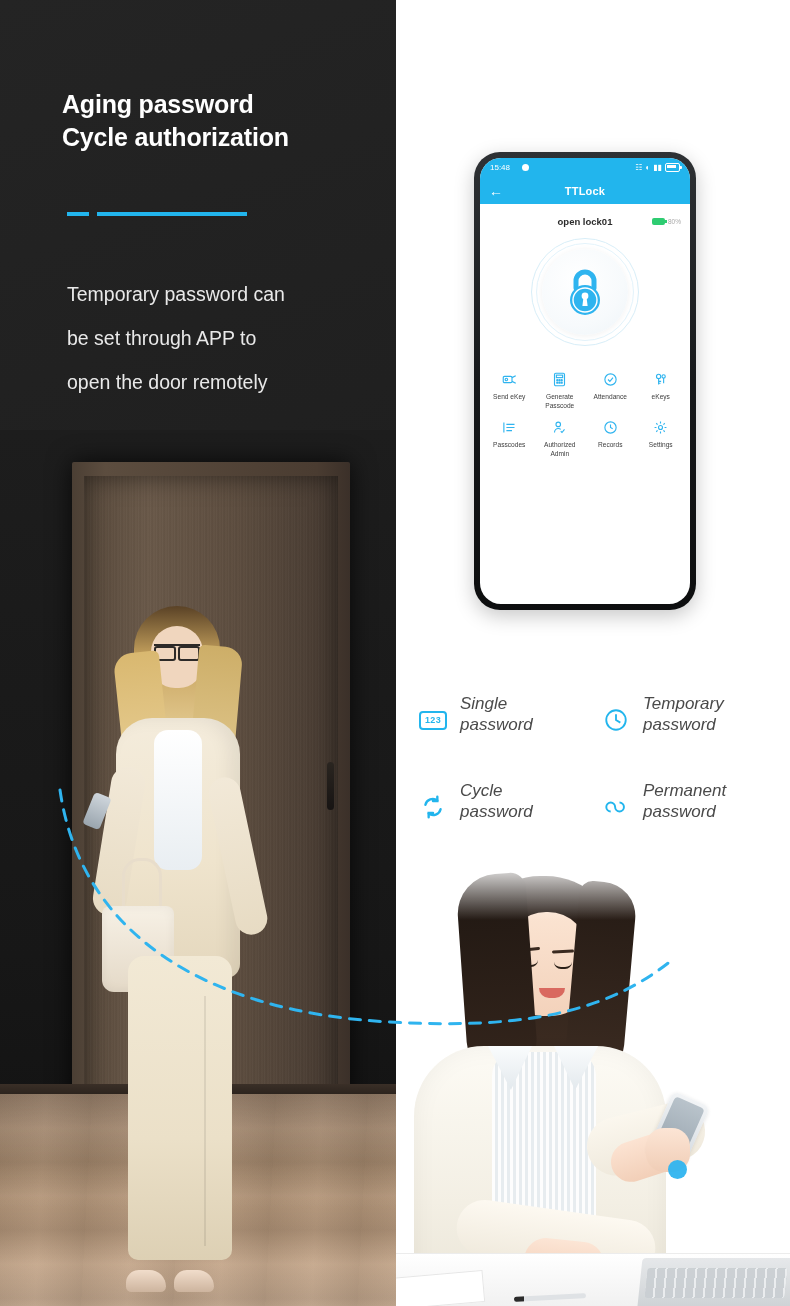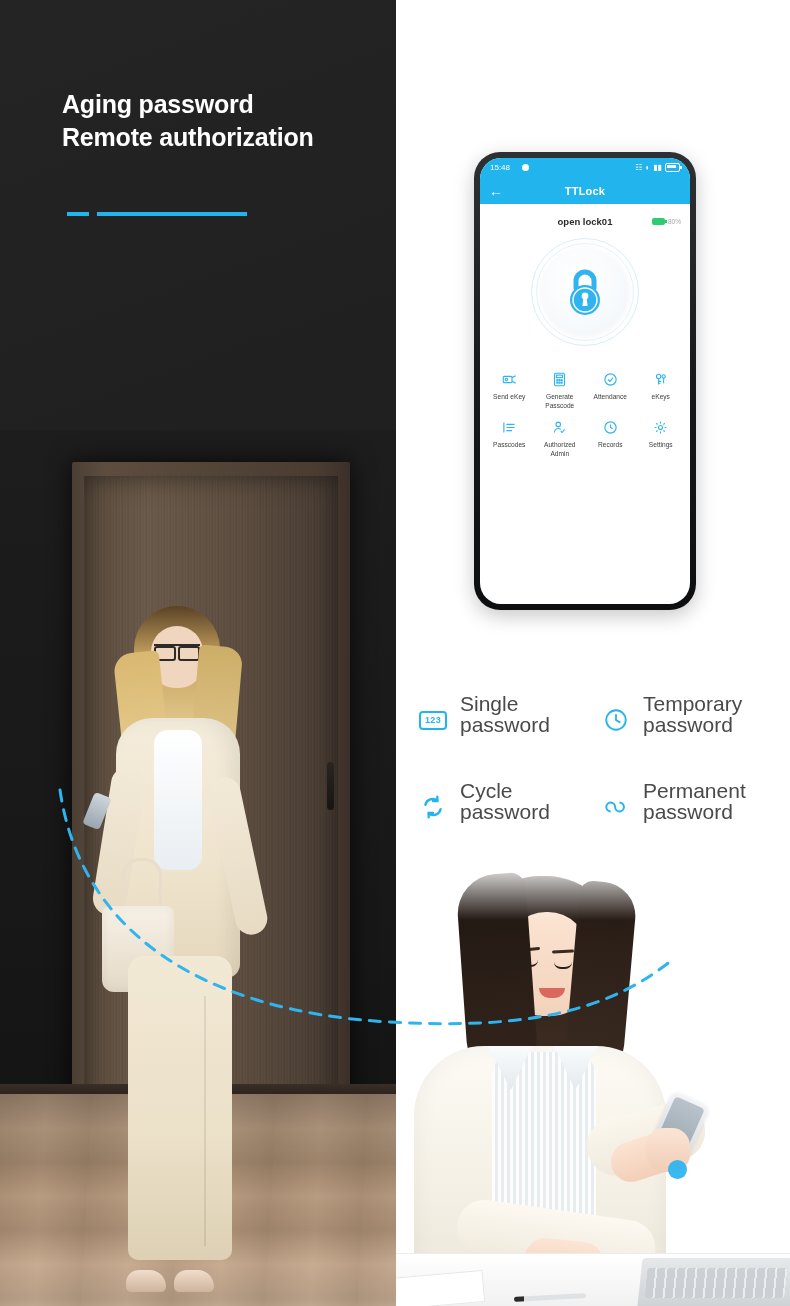--- a/index.html
+++ b/index.html
@@ -251,21 +251,21 @@
     margin-top: 4px; font-size: 6.6px; color: #3d3d3d; line-height: 9px; white-space: pre-line;
   }
 
   
   .features {
     position: absolute; left: 22px; top: 692px; width: 360px;
     display: grid; grid-template-columns: 1fr 1fr; row-gap: 44px; column-gap: 6px;
   }
   .feat { display: flex; align-items: flex-end; gap: 12px; }
   .feat-ico { width: 30px; height: 30px; flex: 0 0 30px; display: flex; align-items: center; justify-content: center; }
-  .feat-label { font-size: 21px; line-height: 21px; color: #4a4a4a; white-space: pre-line; padding-top: 1px; }
+  .feat-label { font-size: 17px; line-height: 21px; color: #4a4a4a; white-space: pre-line; padding-top: 1px; font-style: italic; }
   .ico-123 {
     width: 28px; height: 19px; border: 2px solid #22b5ed; border-radius: 4px;
     display: flex; align-items: center; justify-content: center;
     font-size: 9px; color: #22b5ed; font-weight: bold; letter-spacing: .4px;
     box-sizing: border-box;
   }
 
   
   .desk-scene { position: absolute; left: 0; top: 860px; width: 394px; height: 446px; overflow: hidden; background: #fff; }
   .d-hair-back {
@@ -378,28 +378,33 @@
 <body>
 
 <div class="page">
 
   <div class="right-strip"></div>
 
   <div class="left-panel">
 
     <div class="headline">
       <span>Aging password</span>
-      <span>Remote authorization</span>
+      <span>Cycle authorization</span>
     </div>
 
     <div class="divider">
       <span class="seg-a"></span>
       <span class="seg-b"></span>
     </div>
 
+    <div class="subcopy">
+      <span>Temporary password can</span>
+      <span>be set through APP to</span>
+      <span>open the door remotely</span>
+    </div>
 
     <div class="scene">
       <div class="wall-dark"></div>
       <div class="door-frame">
         <div class="door-panel"></div>
         <div class="door-handle"></div>
       </div>
       <div class="baseboard"></div>
       <div class="floor"></div>
       <div class="floor-sheen"></div>

